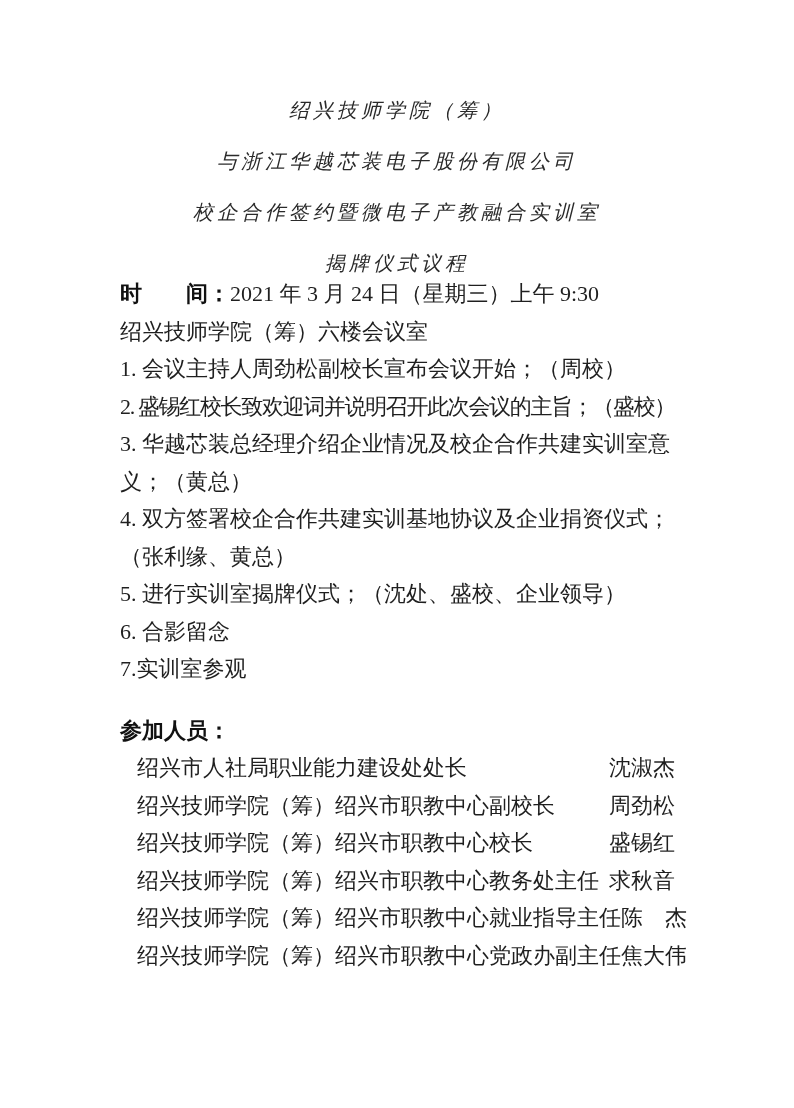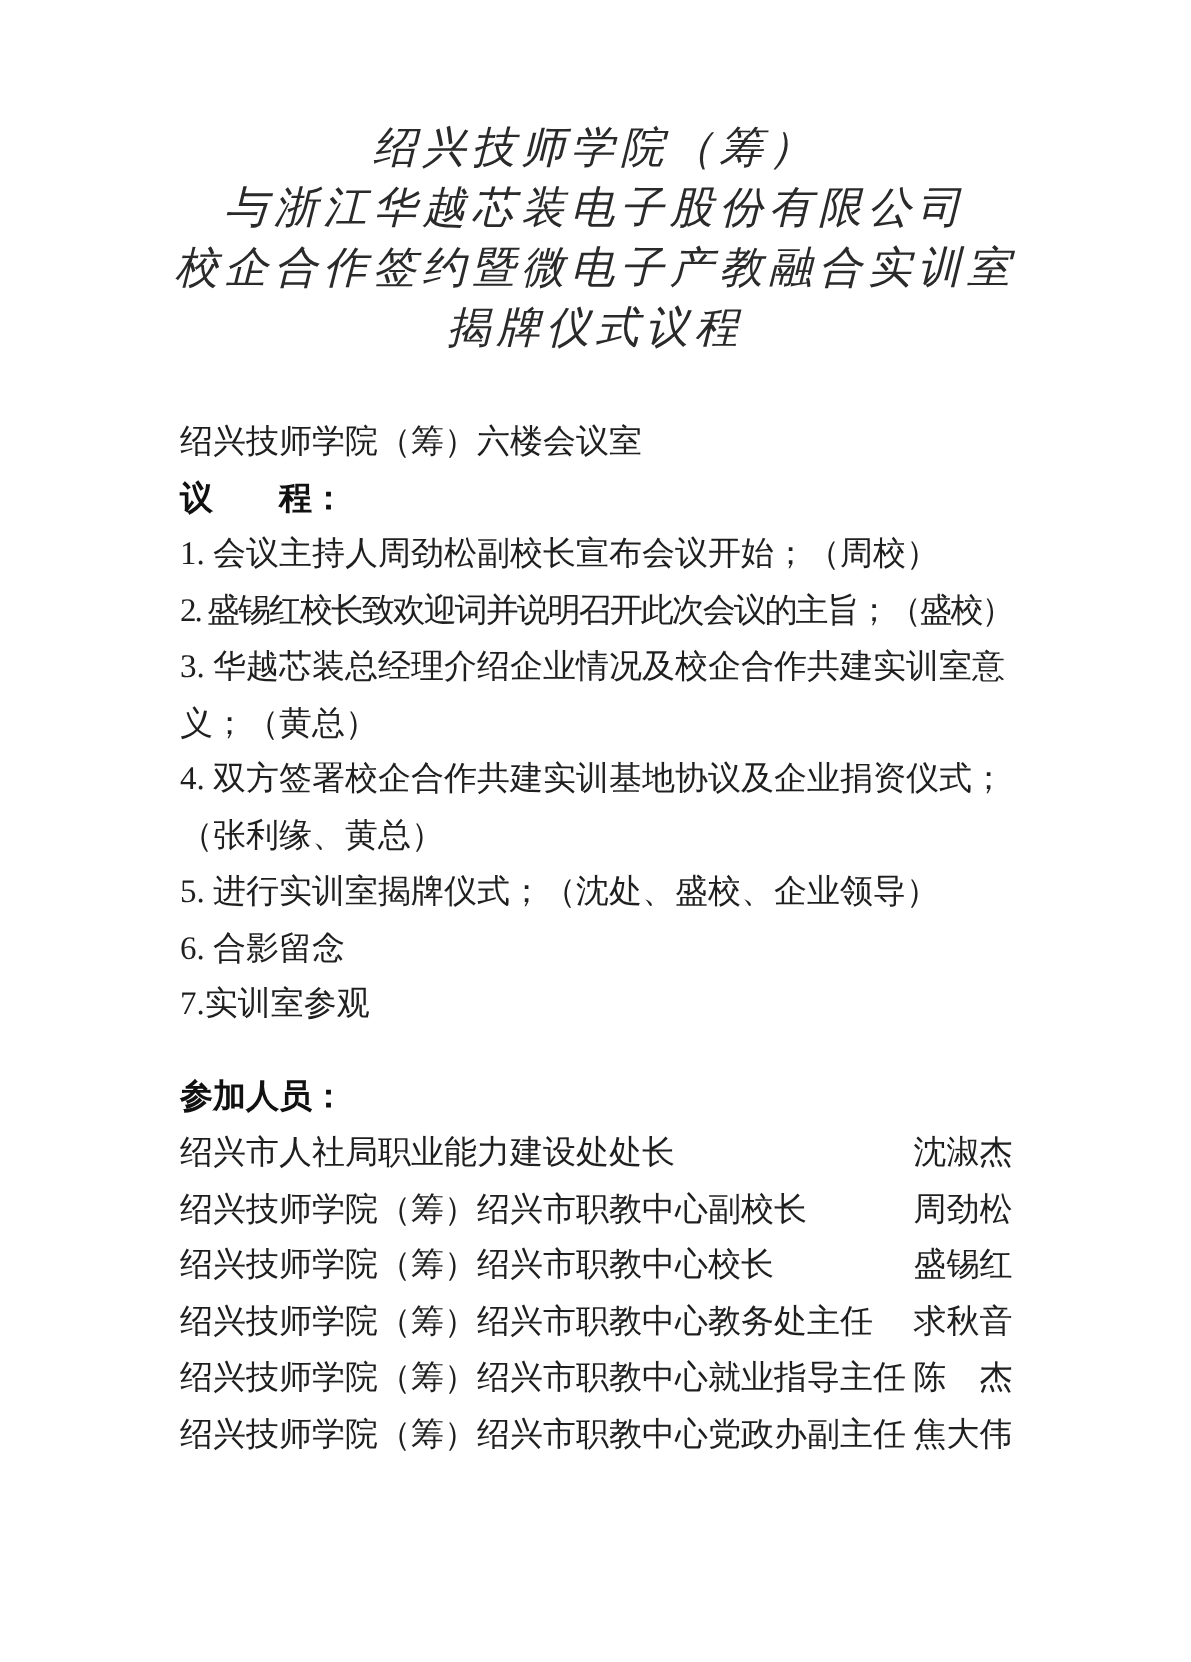--- a/index.html
+++ b/index.html
@@ -12,67 +12,68 @@
     font-family:"Liberation Serif","DejaVu Serif",serif;
     overflow:hidden;
   }
   
   .title-block {
     position:absolute; top:79px; left:0; right:0;
     text-align:center;
   }
   .title-line {
     line-height:40px;
-    font-size:29px;
+    font-size:20px;
     letter-spacing:4px;
     font-style:italic;
     font-weight:400;
     color:#2a2a2a;
     white-space:pre;
+    margin-top:11px;
   }
   
   .body {
     position:absolute; top:275px; left:120px; width:555px;
     font-size:22px; line-height:37.5px;
   }
   .meta-row { display:flex; white-space:pre; }
   .meta-label {
     font-family:"Liberation Sans","DejaVu Sans",sans-serif;
     font-weight:700; color:#111111; white-space:pre;
   }
   .meta-value { white-space:pre; }
   .agenda-line { white-space:pre; }
   .participants-heading {
     font-family:"Liberation Sans","DejaVu Sans",sans-serif;
     font-weight:700; color:#111111;margin-top:24px;
   }
   .participant-row { display:flex; justify-content:space-between; }
-  .participant-title { white-space:pre; flex-shrink:0; }
+  .participant-title { white-space:pre; flex-shrink:0;margin-left:17px; }
   .participant-name { white-space:pre; flex-shrink:0; }
 </style>
 </head>
 <body>
 
 <div class="page">
 
   <header class="title-block">
     <div class="title-line">绍兴技师学院（筹）</div>
     <div class="title-line">与浙江华越芯装电子股份有限公司</div>
     <div class="title-line">校企合作签约暨微电子产教融合实训室</div>
     <div class="title-line">揭牌仪式议程</div>
   </header>
 
   <main class="body">
 
     <div class="meta-row">
-      <span class="meta-value">绍兴技师学院（筹）六楼会议室</span>
+      <span class="meta-label">时　　间：</span>
+      <span class="meta-value">2021 年 3 月 24 日（星期三）上午 9:30</span>
     </div>
     <div class="meta-row">
-      <span class="meta-label">议　　程：</span>
-      <span class="meta-value"></span>
+      <span class="meta-value">绍兴技师学院（筹）六楼会议室</span>
     </div>
 
     <div class="agenda">
       <div class="agenda-line fit">1. 会议主持人周劲松副校长宣布会议开始；（周校）</div>
       <div class="agenda-line fit" style="letter-spacing: -1.34483px;">2. 盛锡红校长致欢迎词并说明召开此次会议的主旨；（盛校）</div>
       <div class="agenda-line fit">3. 华越芯装总经理介绍企业情况及校企合作共建实训室意</div>
       <div class="agenda-line fit">义；（黄总）</div>
       <div class="agenda-line fit">4. 双方签署校企合作共建实训基地协议及企业捐资仪式；</div>
       <div class="agenda-line fit">（张利缘、黄总）</div>
       <div class="agenda-line fit">5. 进行实训室揭牌仪式；（沈处、盛校、企业领导）</div>

